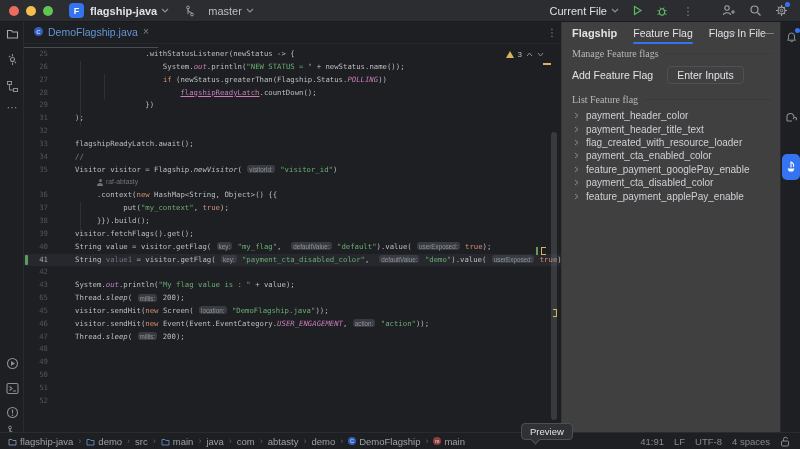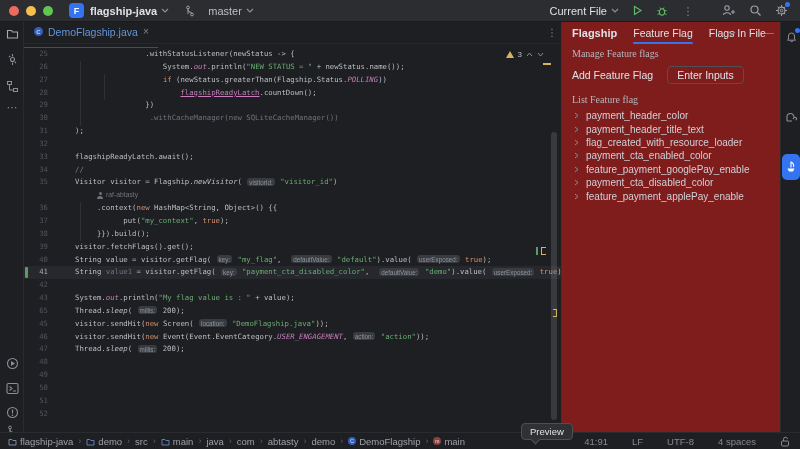--- a/index.html
+++ b/index.html
@@ -60,21 +60,21 @@
   .author-ic{position:relative;width:6px;height:7px;margin-right:3px;display:inline-block;}
   .author-ic::before{content:'';position:absolute;top:0;left:1.5px;width:3px;height:3px;border-radius:50%;background:#6e7379;}
   .author-ic::after{content:'';position:absolute;bottom:0;left:0;width:6px;height:3px;border-radius:3px 3px 0 0;background:#6e7379;}
   .iguide{position:absolute;width:1px;background:#2e3034;}
   .vscroll{position:absolute;right:5px;top:84px;width:6px;height:288px;border-radius:3px;background:rgba(150,155,165,0.22);}
   .mark{position:absolute;}
   .insp{position:absolute;right:18px;top:1px;display:flex;align-items:center;gap:4px;height:11px;}
   .warn-tri{width:0;height:0;border-left:4px solid transparent;border-right:4px solid transparent;border-bottom:7px solid #d6b35c;}
   .insp-count{font-size:8px;color:#bcbec4;}
   
-  .panel{position:absolute;left:561px;top:22px;width:219px;height:410px;background:#7f1d1d;border-left:1px solid #34363a;}
+  .panel{position:absolute;left:561px;top:22px;width:219px;height:410px;background:#404040;border-left:1px solid #34363a;}
   .phead{position:relative;height:22px;display:flex;align-items:center;padding-left:10px;}
   .ptitle{font-size:11px;font-weight:bold;color:#dfe1e5;}
   .ptab{font-size:10.5px;color:#dfe1e5;margin-left:16px;position:relative;height:22px;display:flex;align-items:center;}
   .ptab.active::after{content:'';position:absolute;left:0;right:0;bottom:0;height:2px;background:#3574f0;border-radius:1px;}
   .phead-icons{position:absolute;right:6px;top:0;height:22px;display:flex;align-items:center;gap:9px;color:#8b8e95;}
   .ph-ic{font-size:10px;line-height:10px;}
   .psep{display:flex;align-items:center;gap:6px;padding:0 8px 0 10px;height:14px;margin-top:2px;}
   .psep-label{font-size:10px;color:#b4b8bd;white-space:nowrap;font-family:Liberation Serif, serif;}
   .psep-line{flex:1;height:1px;background:#393b40;}
   .pbtn-row{display:flex;align-items:center;gap:14px;padding:6px 0 6px 10px;}
@@ -83,21 +83,21 @@
   .flags{padding-top:3px;}
   .flag-row{display:flex;align-items:center;height:13.4px;padding-left:12px;gap:7px;}
   .flag-label{font-size:10px;color:#ced0d6;}
   
   .statusbar{position:absolute;left:0;top:432px;width:800px;height:17px;background:#1e1f22;
              border-top:1px solid #2a2b2e;display:flex;align-items:center;padding:0 10px 0 8px;}
   .crumbs{display:flex;align-items:center;gap:5px;}
   .crumb{display:flex;align-items:center;gap:3px;font-size:9.5px;color:#9da0a6;}
   .csep{color:#5d6067;font-size:9px;}
   .micon{width:8px;height:8px;border-radius:50%;font-size:5px;color:#e8e8e8;display:flex;align-items:center;justify-content:center;}
-  .st-right{margin-left:auto;display:flex;align-items:center;gap:24px;font-size:9.5px;color:#868a91;}
+  .st-right{margin-left:auto;display:flex;align-items:center;gap:10px;font-size:9.5px;color:#868a91;}
   .tooltip{position:absolute;left:521px;top:423px;height:17px;background:#2f3134;border:1px solid #4c4f54;
            border-radius:4px;padding:2px 8px;font-size:9.5px;color:#dfe1e5;z-index:5;}
   .tooltip::after{content:'';position:absolute;left:10px;bottom:-4px;width:6px;height:6px;background:#2f3134;
                   border-right:1px solid #4c4f54;border-bottom:1px solid #4c4f54;transform:rotate(45deg);}
 </style>
 </head>
 <body>
 
 <div class="win">
 
@@ -252,24 +252,20 @@
         </div>
         <div class="crow">
           <span class="gut">28</span>
           <span class="ctext"><span class="tk-d">                        </span><span class="tk-fu">flagshipReadyLatch</span><span class="tk-d">.countDown();</span></span>
         </div>
         <div class="crow">
           <span class="gut">29</span>
           <span class="ctext"><span class="tk-d">                })</span></span>
         </div>
         <div class="crow">
-          <span class="gut">30</span>
-          <span class="ctext"><span class="tk-dim">                 .withCacheManager(new SQLiteCacheManager())</span></span>
-        </div>
-        <div class="crow">
           <span class="gut">31</span>
           <span class="ctext"><span class="tk-d">);</span></span>
         </div>
         <div class="crow">
           <span class="gut">32</span>
           <span class="ctext"></span>
         </div>
         <div class="crow">
           <span class="gut">33</span>
           <span class="ctext"><span class="tk-d">flagshipReadyLatch.await();</span></span>

